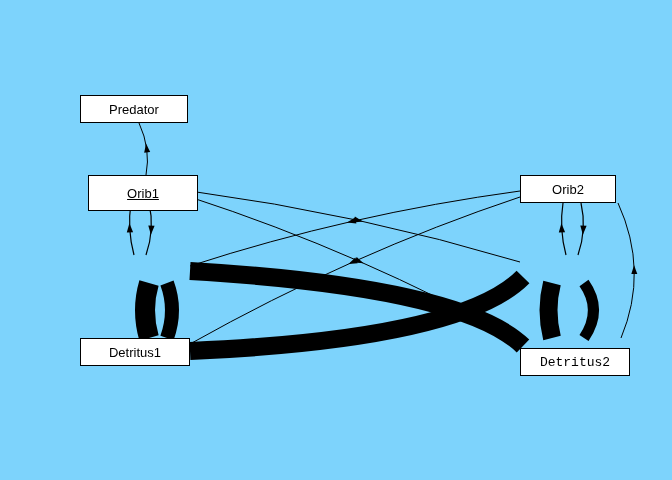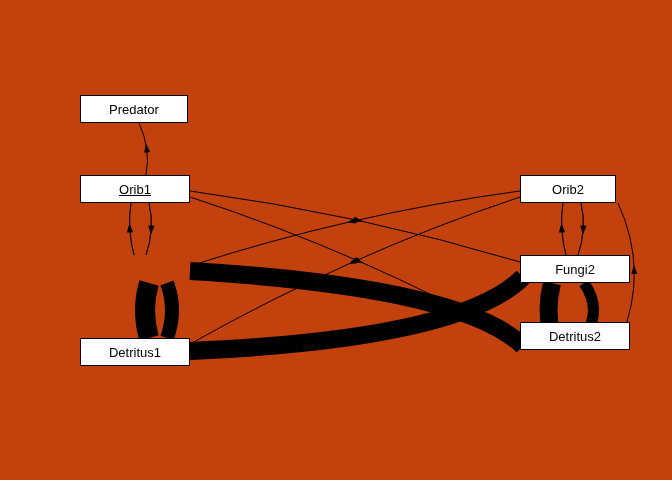--- a/index.html
+++ b/index.html
@@ -4,21 +4,21 @@
 <style>
   html, body {
     margin: 0;
     padding: 0;
     background: #ffffff;
   }
   .canvas {
     position: relative;
     width: 672px;
     height: 480px;
-    background: #c2410c;
+    background: #7dd3fc;
     overflow: hidden;
     font-family: "Liberation Sans", sans-serif;
   }
   .edge-layer {
     position: absolute;
     left: 0;
     top: 0;
     width: 672px;
     height: 480px;
   }
@@ -62,18 +62,17 @@
       <polygon points="348.5,264.0 355.3,257.6 357.7,263.2" fill="#000000"></polygon>
       <path d="M 566 255 Q 559 229 563 203" fill="none" stroke="#000000" stroke-width="1.2"></path>
       <polygon points="561.4,223.3 565.1,232.2 558.8,232.6" fill="#000000"></polygon>
       <path d="M 581 203 Q 587 229 578 255" fill="none" stroke="#000000" stroke-width="1.2"></path>
       <polygon points="582.9,234.7 580.3,225.4 586.6,225.8" fill="#000000"></polygon>
       <path d="M 621 338 Q 649 271 618 203" fill="none" stroke="#000000" stroke-width="1"></path>
       <polygon points="634.1,265.3 637.3,274.0 631.3,274.1" fill="#000000"></polygon>
     </svg>
 
   <div class="node" style="left: 80px; top: 95px; width: 108px; height: 28px; background: rgb(255, 255, 255); border-color: rgb(0, 0, 0);">Predator</div>
-  <div class="node" style="left: 80px; top: 175px; width: 110px; height: 28px; background: rgb(255, 255, 255); border-color: rgb(0, 0, 0); text-decoration: underline;">Orib1</div>
+  <div class="node" style="left: 88px; top: 175px; width: 110px; height: 36px; background: rgb(255, 255, 255); border-color: rgb(0, 0, 0); text-decoration: underline;">Orib1</div>
   <div class="node" style="left: 80px; top: 338px; width: 110px; height: 28px; background: rgb(255, 255, 255); border-color: rgb(0, 0, 0);">Detritus1</div>
   <div class="node" style="left: 520px; top: 175px; width: 96px; height: 28px; background: rgb(255, 255, 255); border-color: rgb(0, 0, 0);">Orib2</div>
-  <div class="node" style="left: 520px; top: 255px; width: 110px; height: 28px; background: rgb(255, 255, 255); border-color: rgb(0, 0, 0);">Fungi2</div>
-  <div class="node" style="left: 520px; top: 322px; width: 110px; height: 28px; background: rgb(255, 255, 255); border-color: rgb(0, 0, 0);">Detritus2</div>
+  <div class="node" style="left: 520px; top: 348px; width: 110px; height: 28px; background: rgb(255, 255, 255); border-color: rgb(0, 0, 0); font-family: Liberation Mono, monospace;">Detritus2</div>
 </div>
 
 </body></html>

